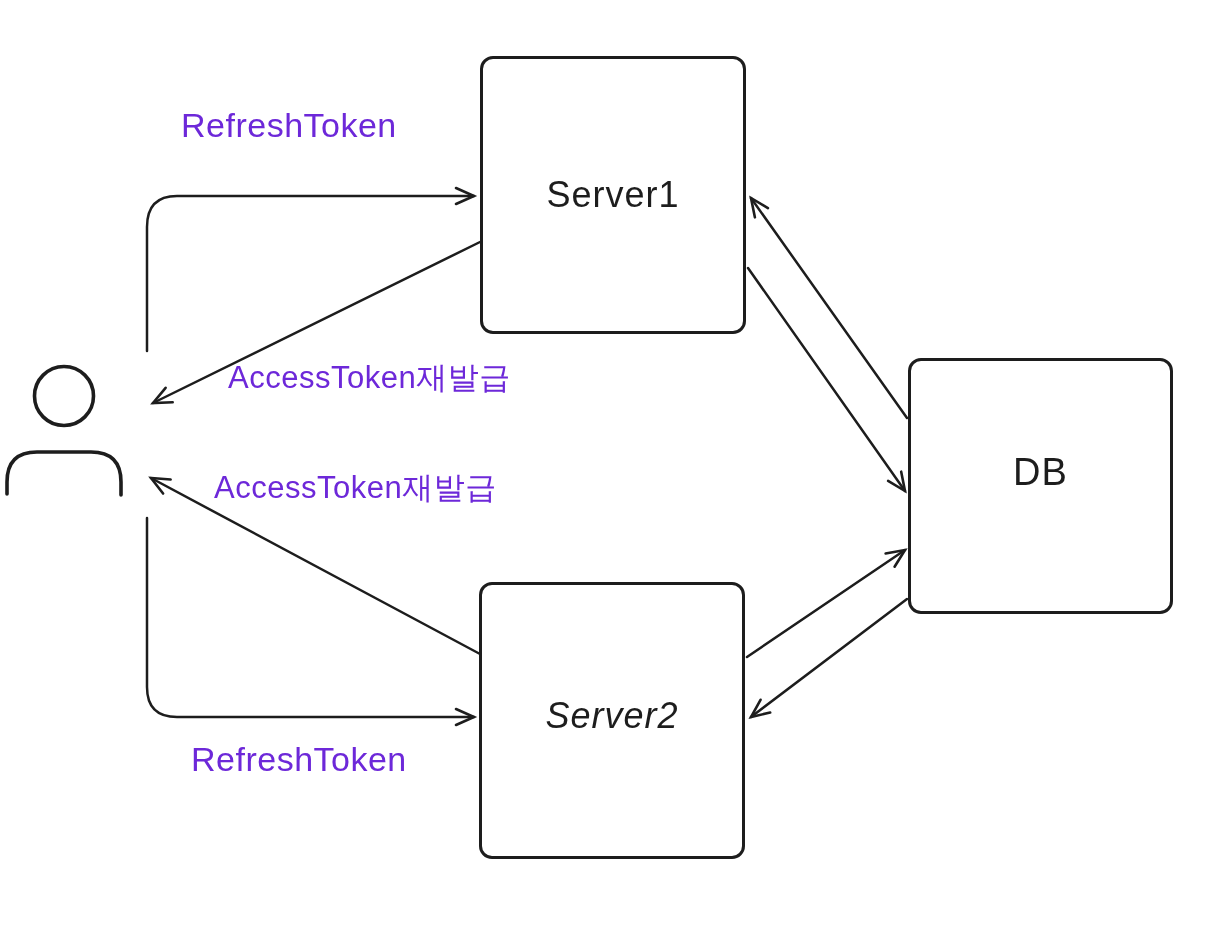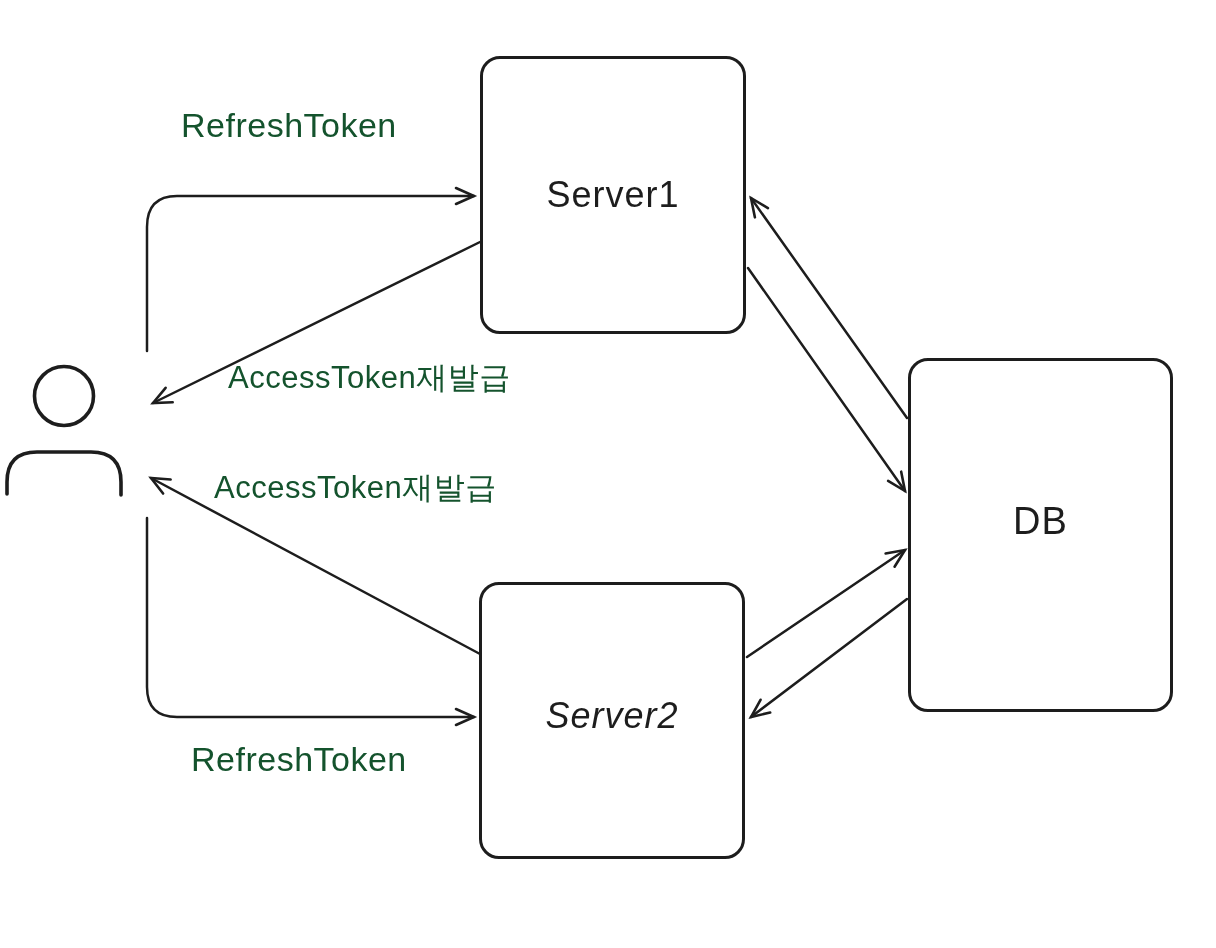--- a/index.html
+++ b/index.html
@@ -18,41 +18,41 @@
     background: #ffffff;
   }
   .artwork {
     position: absolute;
     left: 0;
     top: 0;
   }
   .node {
     position: absolute;
     border: 3px solid #1d1d1d;
-    border-radius: 20px;
+    border-radius: 13px;
     background: #ffffff;
     display: flex;
     align-items: center;
     justify-content: center;
     box-sizing: border-box;
     color: #1d1d1d;
   }
   .node span {
     font-size: 36px;
     letter-spacing: 1px;
     color: #1d1d1d;
   }
   .node-server1 { left: 480px; top: 56px;  width: 266px; height: 278px; }
   .node-server2 { left: 479px; top: 582px; width: 266px; height: 277px; font-style: italic; }
-  .node-db      { left: 908px; top: 358px; width: 265px; height: 354px; }
+  .node-db      { left: 908px; top: 358px; width: 265px; height: 256px; }
   .node-db span { font-size: 38px; transform: translateY(-14px); }
   .node-server2 span { transform: translateY(-5px); }
   .edge-label {
     position: absolute;
-    color: #14532d;
+    color: #6d28d9;
     white-space: nowrap;
     line-height: 1.15;
     letter-spacing: 0.5px;
   }
   .lbl-refresh-top    { left: 181px; top: 106px; font-size: 34px; }
   .lbl-access-top     { left: 228px; top: 360px; font-size: 31px; }
   .lbl-access-bottom  { left: 214px; top: 470px; font-size: 31px; }
   .lbl-refresh-bottom { left: 191px; top: 740px; font-size: 34px; }
 </style>
 </head>

